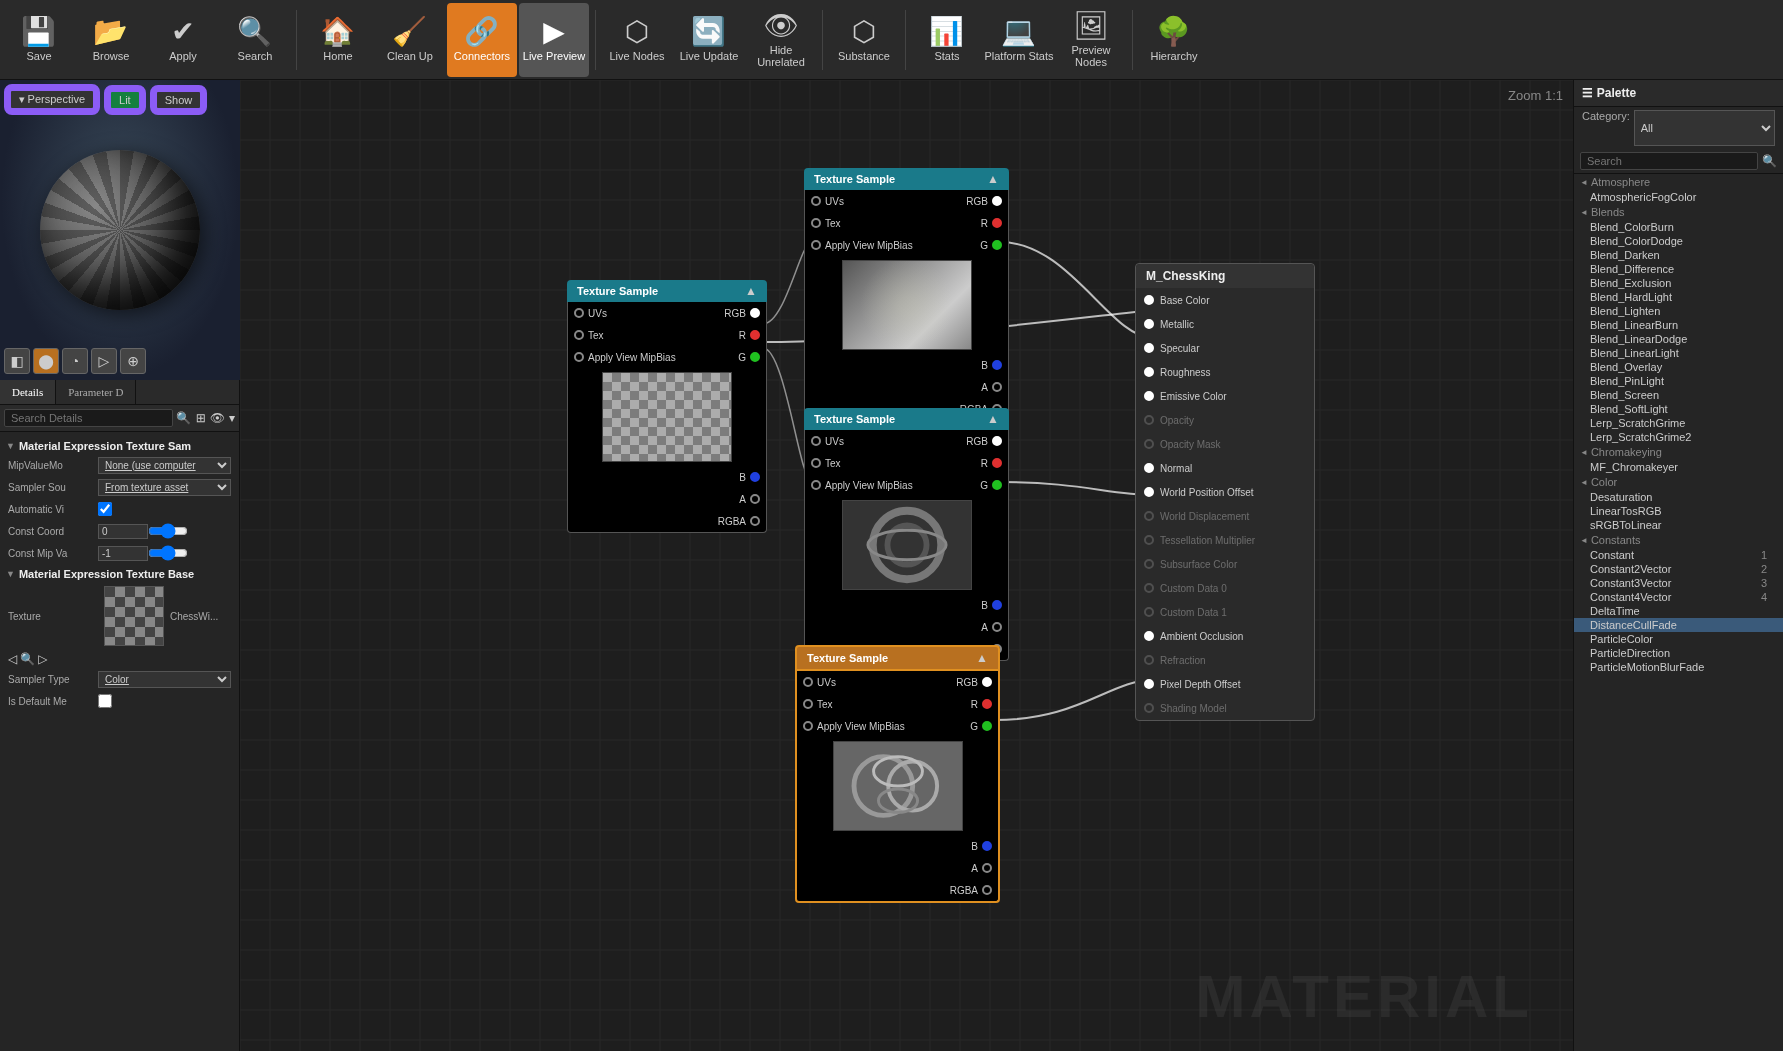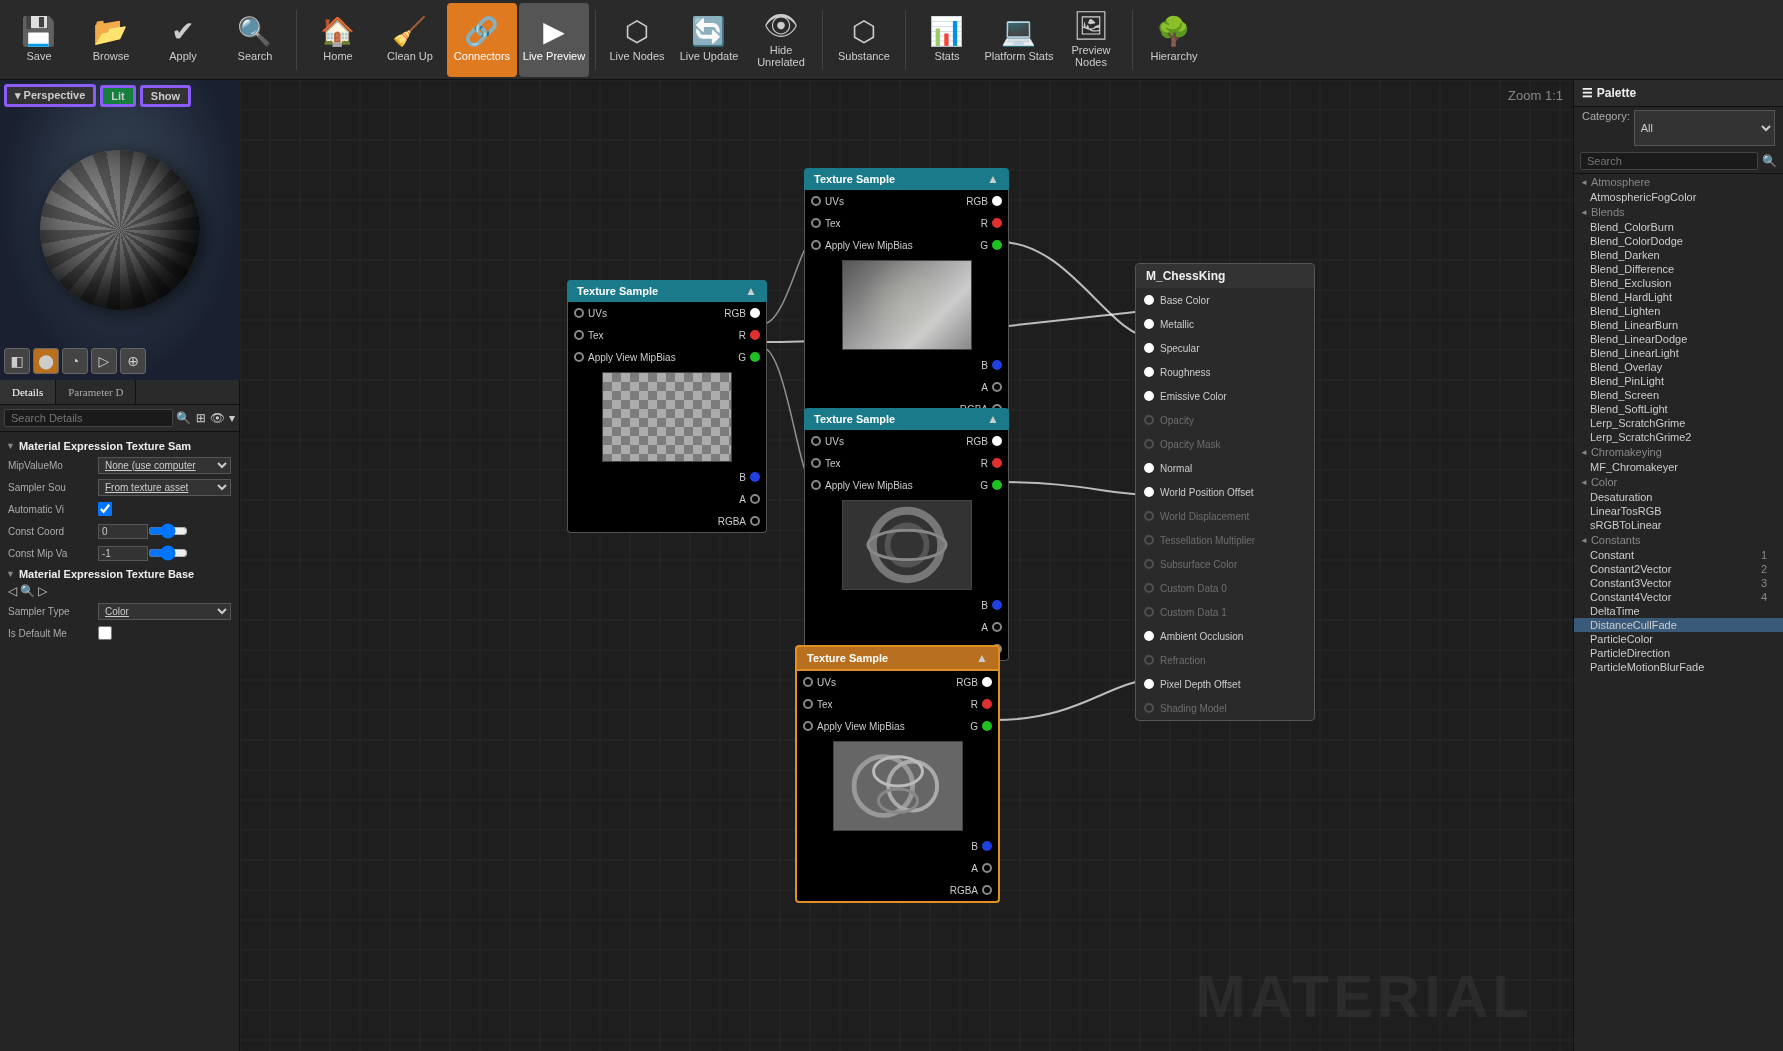--- a/index.html
+++ b/index.html
@@ -24,21 +24,21 @@
     
     #main { display: flex; height: calc(1051px - 80px); }
 
     
     #left-panel { width: 240px; background: #252525; border-right: 1px solid #111; display: flex; flex-direction: column; flex-shrink: 0; }
     #viewport { width: 240px; height: 300px; background: #1a2030; position: relative; overflow: hidden; }
     .viewport-inner { width: 100%; height: 100%; background: radial-gradient(ellipse at 50% 40%, #3a4a5a 0%, #1a2030 70%); display: flex; align-items: center; justify-content: center; }
     .sphere { width: 160px; height: 160px; border-radius: 50%; background: radial-gradient(circle at 35% 35%, #888, #222); box-shadow: inset -20px -20px 40px rgba(0,0,0,0.8), 4px 4px 20px rgba(0,0,0,0.6); position: relative; overflow: hidden; }
     .sphere::after { content: ''; position: absolute; inset: 0; border-radius: 50%; background: repeating-conic-gradient(rgba(0,0,0,0.3) 0deg 10deg, transparent 10deg 20deg); }
     .vp-toolbar { position: absolute; top: 4px; left: 4px; display: flex; gap: 4px; align-items: center; }
-    .vp-btn { background: #333; border: 3px solid #8b5cf6; color: #ccc; padding: 2px 8px; border-radius: 3px; cursor: pointer; font-size: 11px; font-weight: bold; }
+    .vp-btn { background: #333; border: 7px solid #8b5cf6; color: #ccc; padding: 2px 8px; border-radius: 8px; cursor: pointer; font-size: 11px; }
     .vp-btn.active { background: #15803d; }
     .vp-icons-row { position: absolute; bottom: 6px; left: 4px; display: flex; gap: 3px; }
     .vp-icon-btn { width: 26px; height: 26px; background: #444; border: 1px solid #666; border-radius: 3px; display: flex; align-items: center; justify-content: center; cursor: pointer; font-size: 14px; color: #ccc; }
 
     #details-panel { flex: 1; display: flex; flex-direction: column; overflow: hidden; }
     .details-tabs { display: flex; background: #2a2a2a; border-bottom: 1px solid #111; }
     .details-tab { padding: 6px 12px; cursor: pointer; font-size: 11px; color: #aaa; border-right: 1px solid #111; font-family: Liberation Serif, serif; }
     .details-tab.active { background: #333; color: #fff; }
     .details-search { display: flex; align-items: center; background: #2a2a2a; padding: 4px; border-bottom: 1px solid #111; gap: 4px; }
     .details-search input { flex: 1; background: #1a1a1a; border: 1px solid #444; color: #ccc; padding: 2px 6px; border-radius: 2px; font-size: 11px; }
@@ -248,20 +248,27 @@
         </div>
         <div class="prop-row">
           <span class="prop-label">Const Mip Va</span>
           <input type="number" class="prop-num" value="-1" style="">
           <input type="range" style="width: 40px;" value="50">
         </div>
 
         <div class="section-header">
           <span>Material Expression Texture Base</span>
         </div>
+        <div class="texture-row">
+          <span class="prop-label">Texture</span>
+          <div class="texture-thumb">
+            <div class="texture-thumb-inner"></div>
+          </div>
+          <span style="font-size:10px;color:#aaa;">ChessWi...</span>
+        </div>
         <div style="display:flex;gap:3px;padding:2px 4px;">
           <span>◁</span>
           <span>🔍</span>
           <span>▷</span>
         </div>
         <div class="prop-row">
           <span class="prop-label">Sampler Type</span>
           <select class="prop-select">
             <option>Color</option>
           </select>

